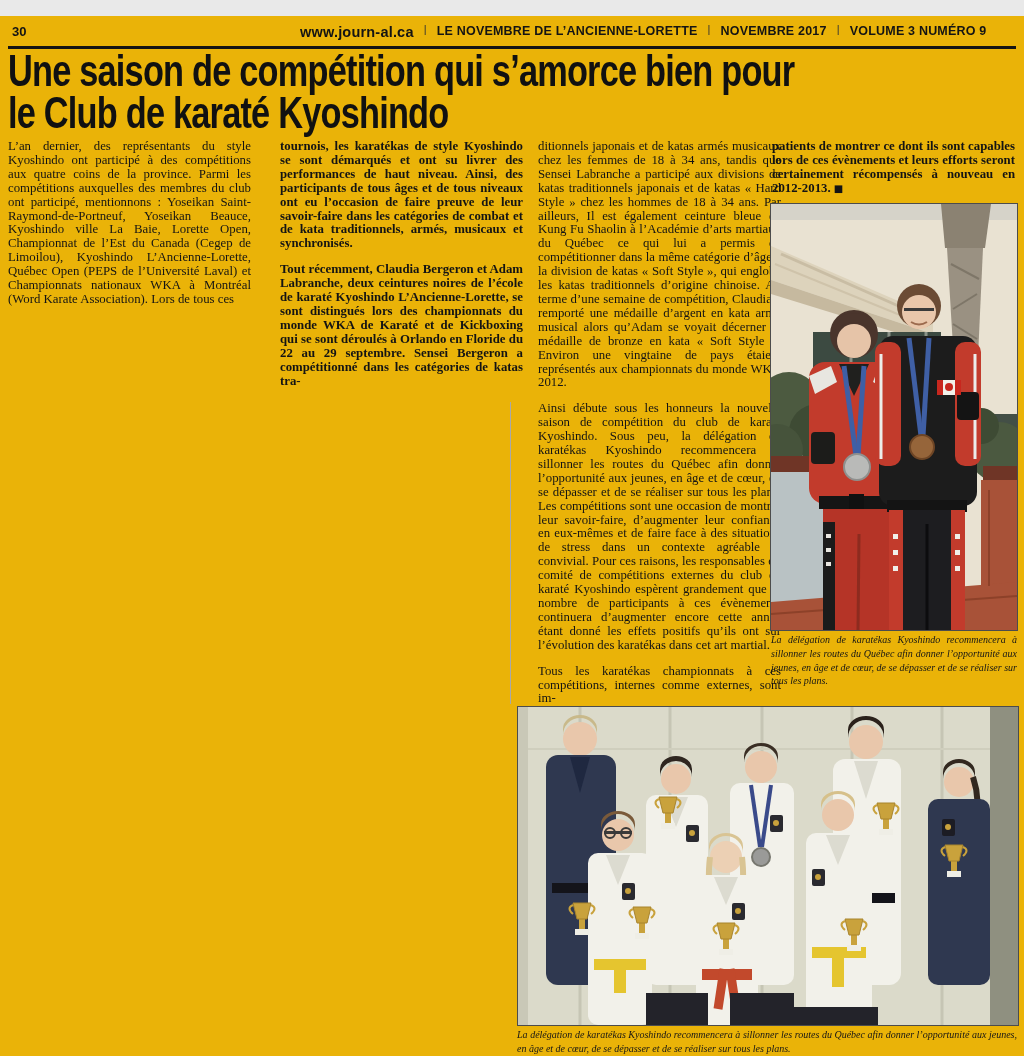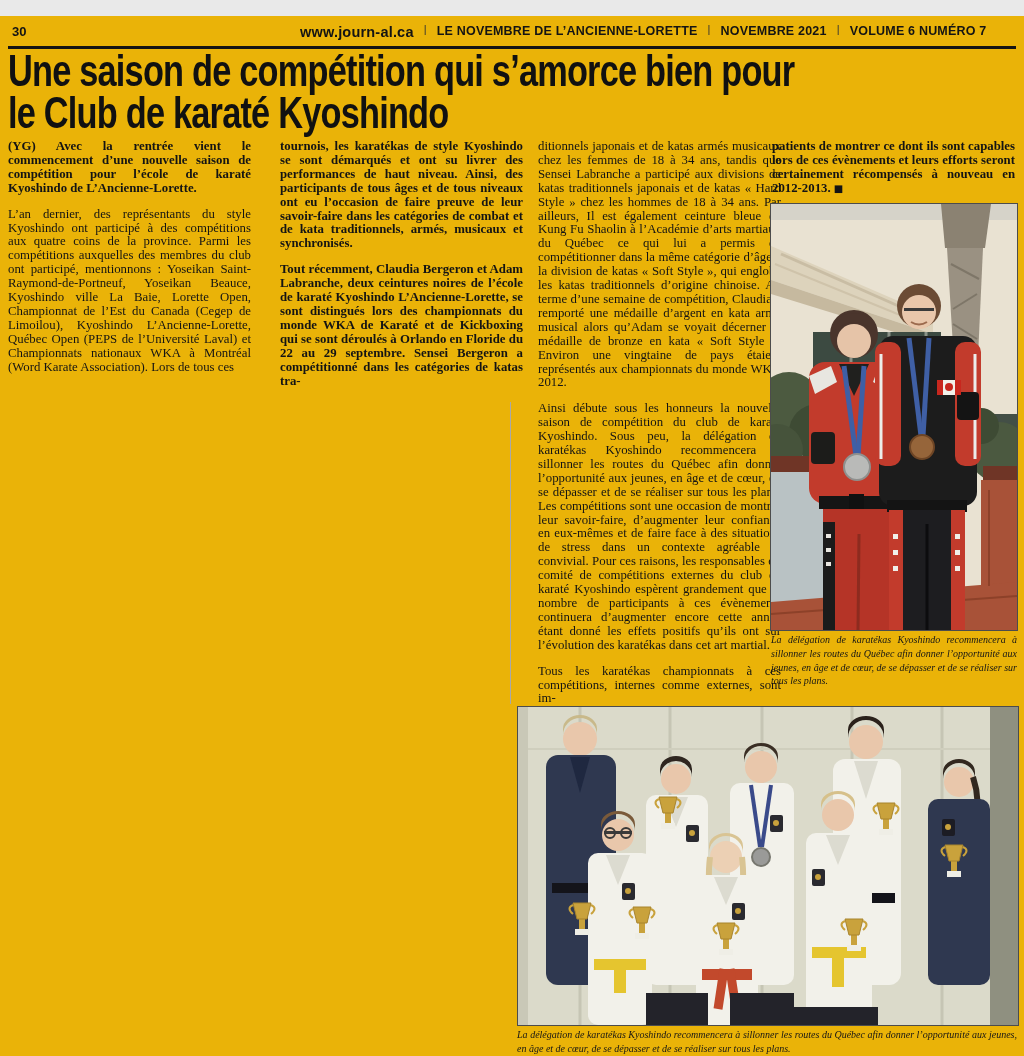--- a/index.html
+++ b/index.html
@@ -46,34 +46,33 @@
 
 <div class="page">
 
   <div class="masthead">
     <span class="pagenum">30</span>
     <div class="mast-center">
       <span class="site">www.journ-al.ca</span>
       <span class="sep">|</span>
       <span class="jname">LE NOVEMBRE DE L’ANCIENNE-LORETTE</span>
       <span class="sep">|</span>
-      <span>NOVEMBRE 2021</span>
+      <span>NOVEMBRE 2017</span>
       <span class="sep">|</span>
-      <span>VOLUME 6 NUMÉRO 7</span>
+      <span>VOLUME 3 NUMÉRO 9</span>
     </div>
   </div>
   <div class="mast-rule"></div>
 
   <h1 class="headline">
     <span class="hl">Une saison de compétition qui s’amorce bien pour</span>
     <span class="hl">le Club de karaté Kyoshindo</span>
   </h1>
 
   <div class="col col1">
-    <p class="lead">(YG) Avec la rentrée vient le commencement d’une nouvelle saison de compétition pour l’école de karaté Kyoshindo de L’Ancienne-Lorette.</p>
     <p>L’an dernier, des représentants du style Kyoshindo ont participé à des compétitions aux quatre coins de la province. Parmi les compétitions auxquelles des membres du club ont participé, mentionnons : Yoseikan Saint-Raymond-de-Portneuf, Yoseikan Beauce, Kyoshindo ville La Baie, Lorette Open, Championnat de l’Est du Canada (Cegep de Limoilou), Kyoshindo L’Ancienne-Lorette, Québec Open (PEPS de l’Université Laval) et Championnats nationaux WKA à Montréal (Word Karate Association).  Lors de tous ces</p>
   </div>
 
   <div class="col col2">
     <p>tournois, les karatékas de style Kyoshindo se sont démarqués et ont su livrer des performances de haut niveau. Ainsi, des participants de tous âges et de tous niveaux ont eu l’occasion de faire preuve de leur savoir-faire dans les catégories de combat et de kata traditionnels, armés, musicaux et synchronisés.</p>
     <p>Tout récemment, Claudia Bergeron et Adam Labranche, deux ceintures noires de l’école de karaté Kyoshindo L’Ancienne-Lorette, se sont distingués lors des championnats du monde WKA de Karaté et de Kickboxing qui se sont déroulés à Orlando en Floride du 22 au 29 septembre. Sensei Bergeron a compétitionné dans les catégories de katas tra-</p>
   </div>
 
   <div class="col col3">
     <p>ditionnels japonais et de katas armés musicaux chez les femmes de 18 à 34 ans, tandis que Sensei Labranche a participé aux divisions de katas traditionnels japonais et de katas « Hard Style » chez les hommes de 18 à 34 ans. Par ailleurs, Il est également ceinture bleue en Kung Fu Shaolin à l’Académie d’arts martiaux du Québec ce qui lui a permis de compétitionner dans la même catégorie d’âge à la division de katas « Soft Style », qui englobe les katas traditionnels d’origine chinoise. Au terme d’une semaine de compétition, Claudia a remporté une médaille d’argent en kata armé musical alors qu’Adam se voyait décerner la médaille de bronze en kata « Soft Style ». Environ une vingtaine de pays étaient représentés aux championnats du monde WKA 2012.</p>

